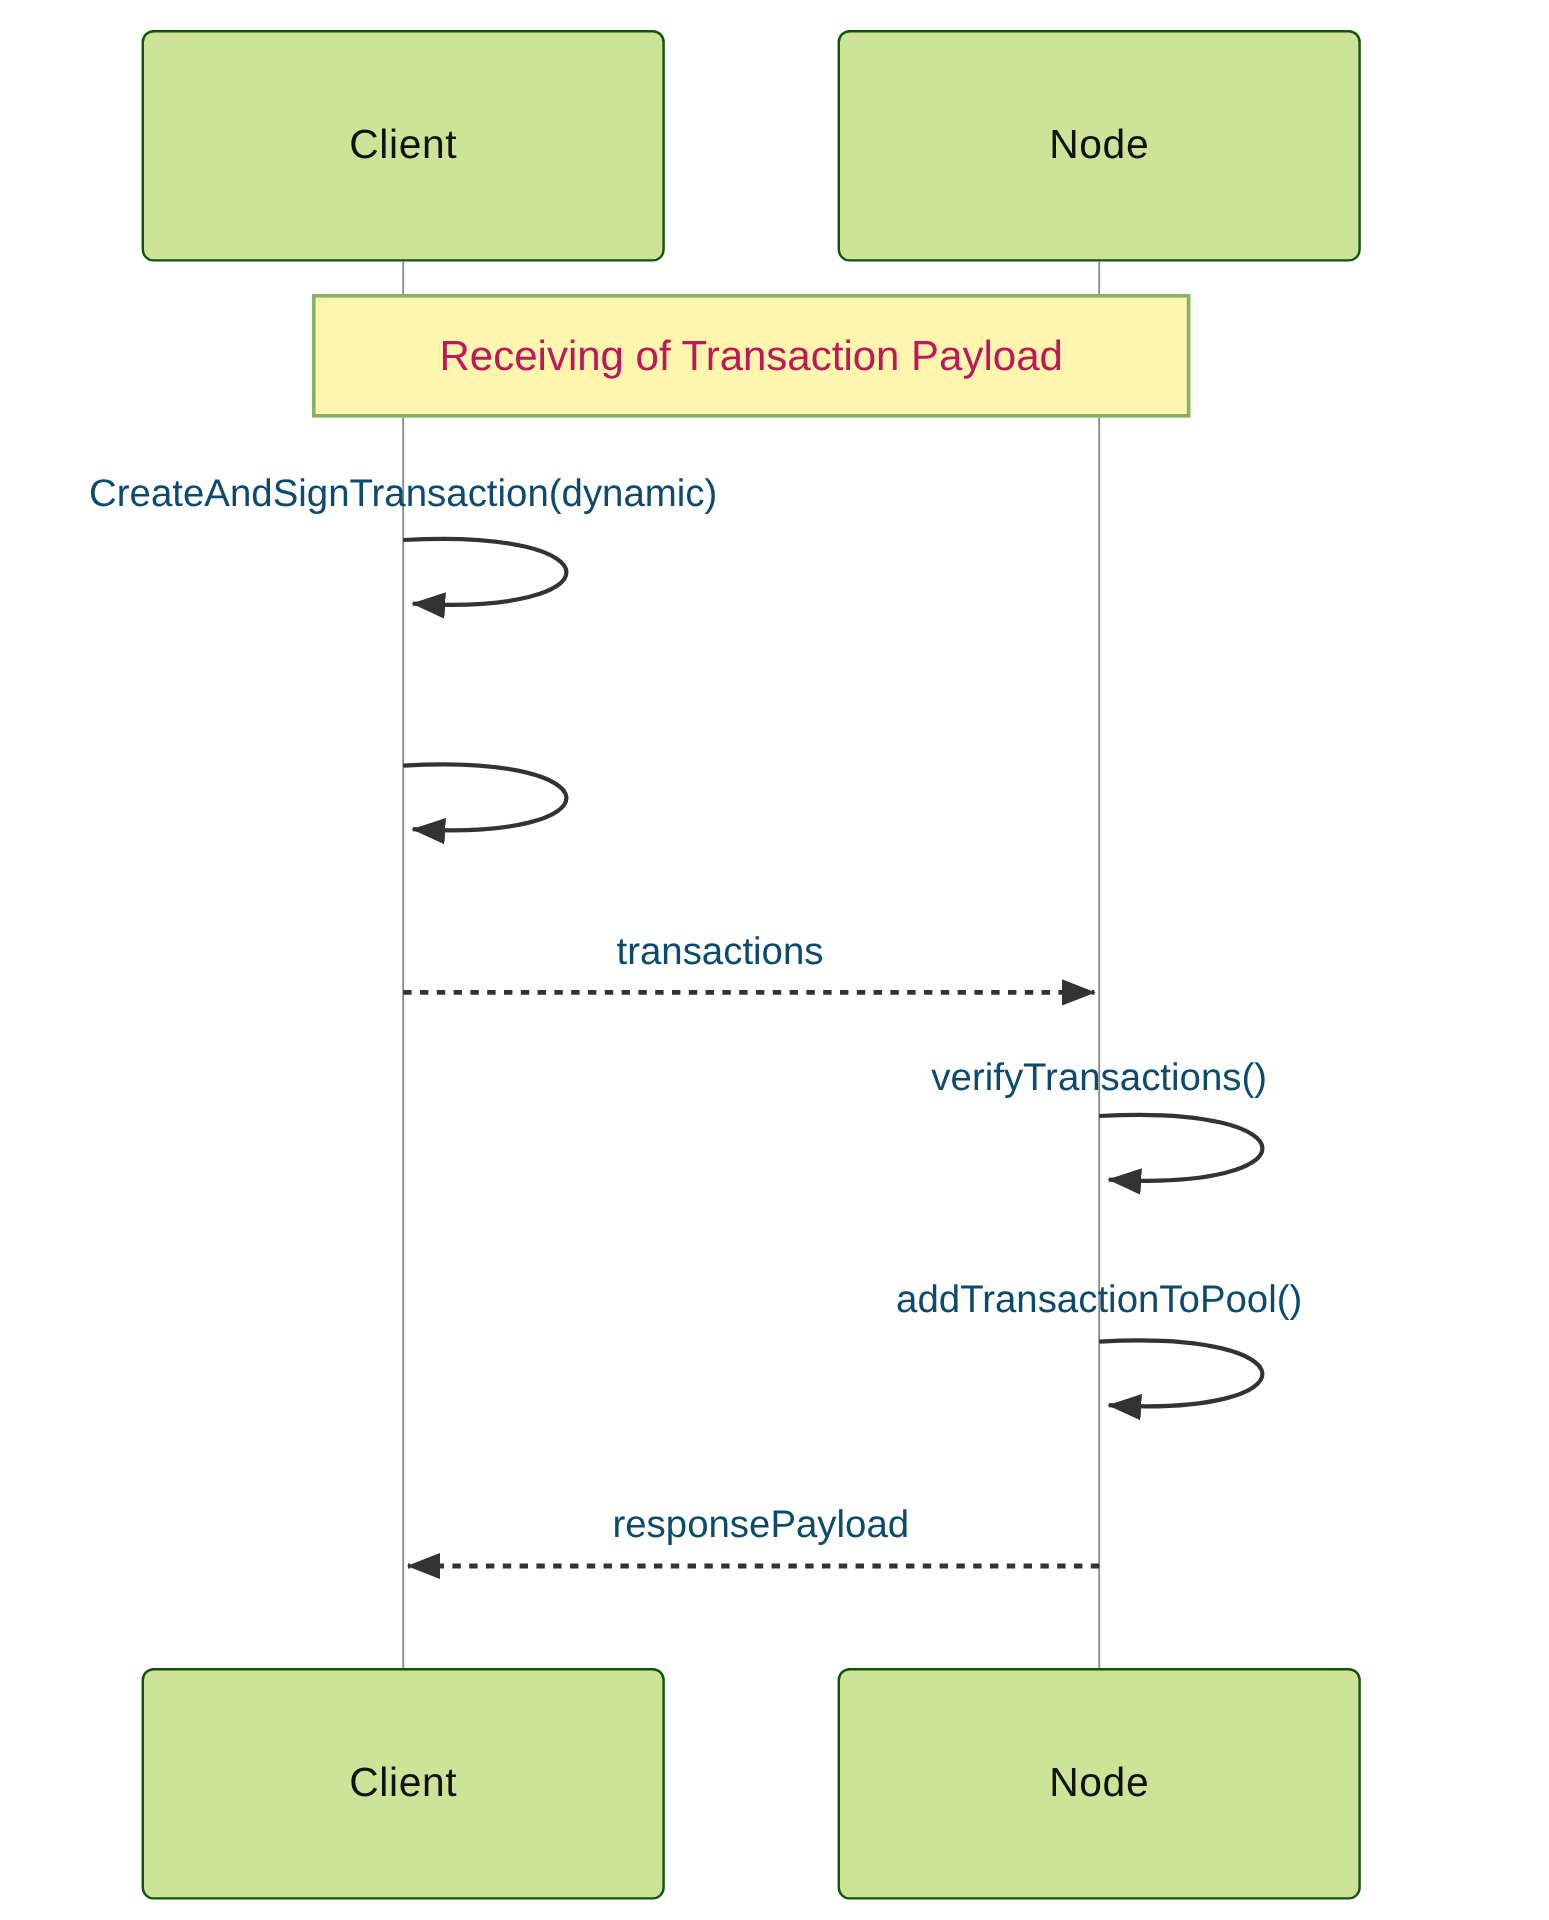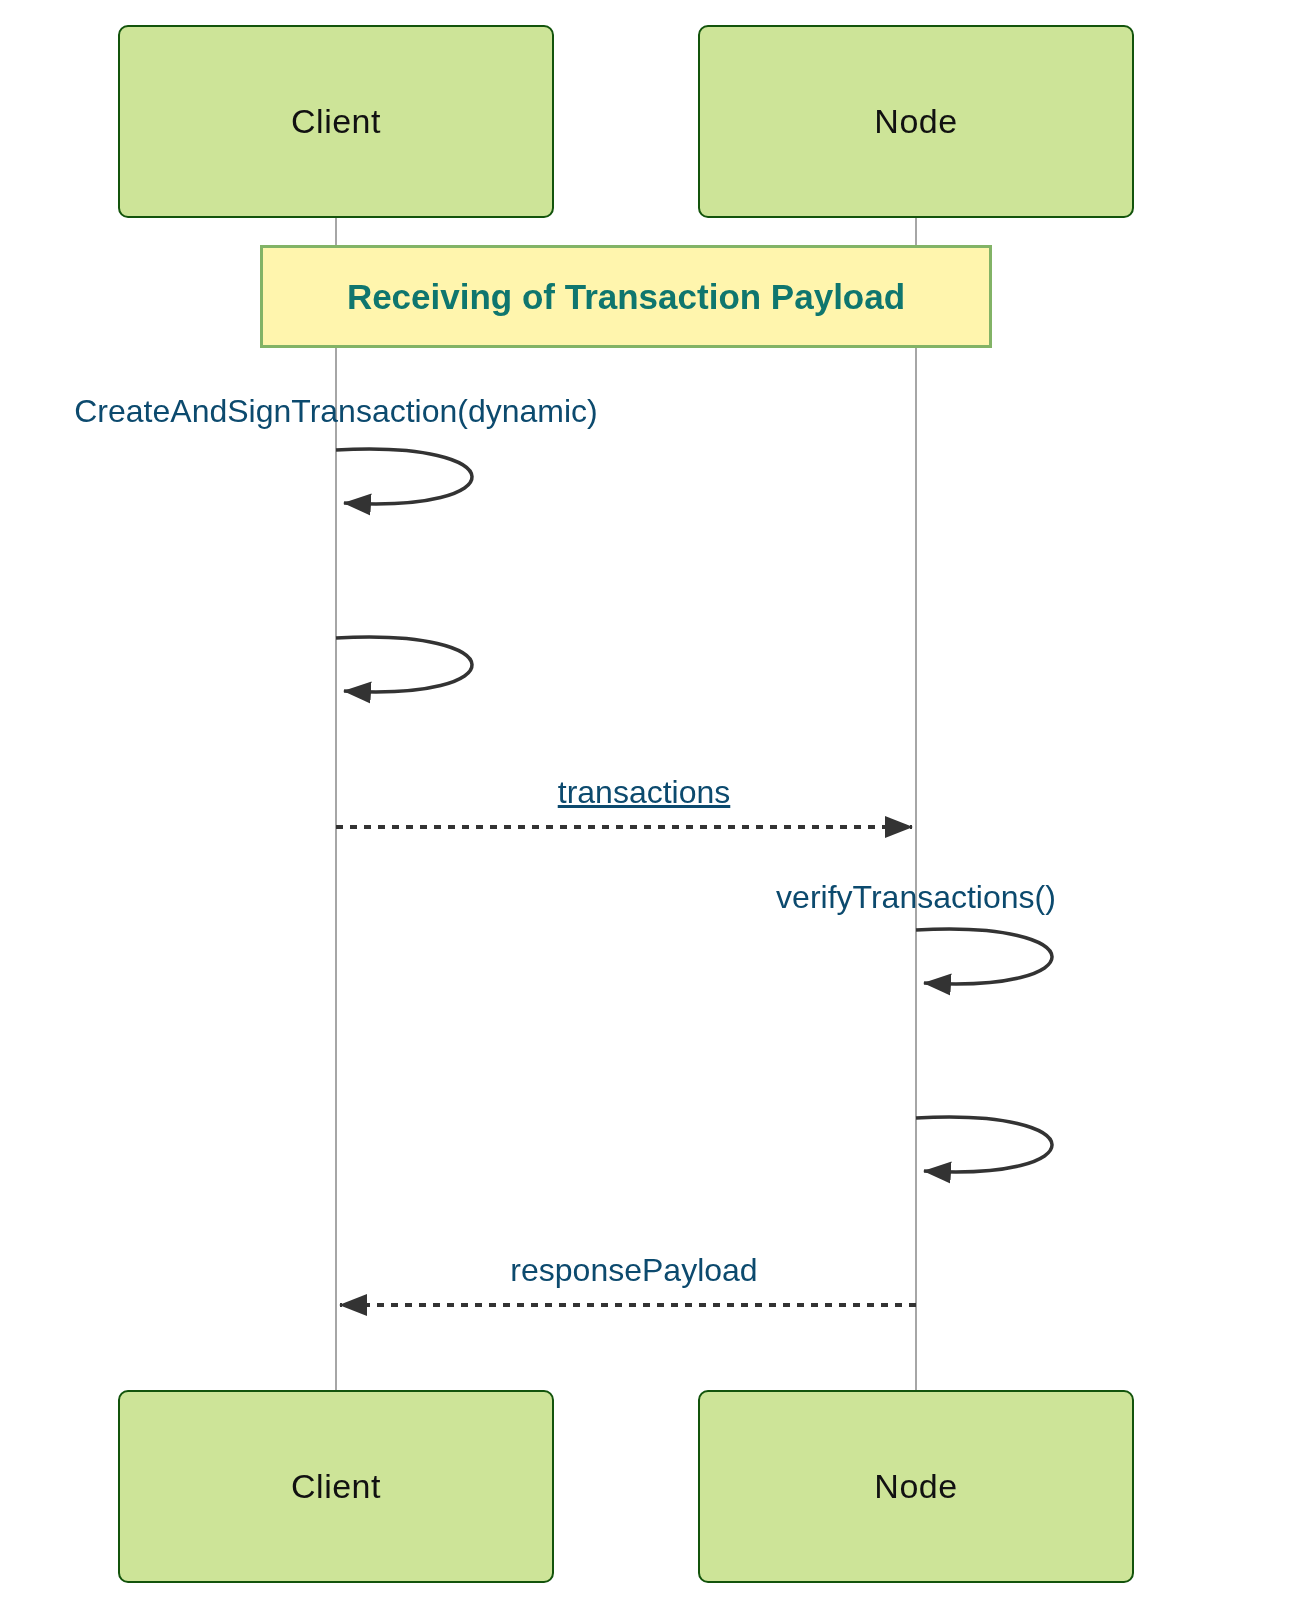--- a/index.html
+++ b/index.html
@@ -48,22 +48,22 @@
     height: 103px;
     box-sizing: border-box;
     background: #fff5ad;
     border: 3px solid #82b366;
     display: flex;
     align-items: center;
     justify-content: center;
   }
   .title-note-text {
     font-size: 35px;
-    font-weight: 700;
-    color: #0f766e;
+    font-weight: 400;
+    color: #be185d;
   }
   .msg-label {
     position: absolute;
     transform: translateX(-50%);
     font-size: 32px;
     color: #0c4a6e;
     white-space: nowrap;
   }
 </style>
 </head>
@@ -95,22 +95,23 @@
   </div>
   <div class="actor-box" style="left:698px; top:25px;">
     <span class="actor-label">Node</span>
   </div>
 
   <div class="title-note">
     <span class="title-note-text">Receiving of Transaction Payload</span>
   </div>
 
   <div class="msg-label" style="left:336px; top:393px;">CreateAndSignTransaction(dynamic)</div>
-  <div class="msg-label" style="left:644px; top:774px;text-decoration:underline;">transactions</div>
+  <div class="msg-label" style="left:600px; top:774px;">transactions</div>
   <div class="msg-label" style="left:916px; top:879px;">verifyTransactions()</div>
+  <div class="msg-label" style="left:916px; top:1064px;">addTransactionToPool()</div>
   <div class="msg-label" style="left:610px; top:1252px;margin-left:24px;">responsePayload</div>
 
   <div class="actor-box" style="left:118px; top:1390px;">
     <span class="actor-label">Client</span>
   </div>
   <div class="actor-box" style="left:698px; top:1390px;">
     <span class="actor-label">Node</span>
   </div>
 
 </div>

